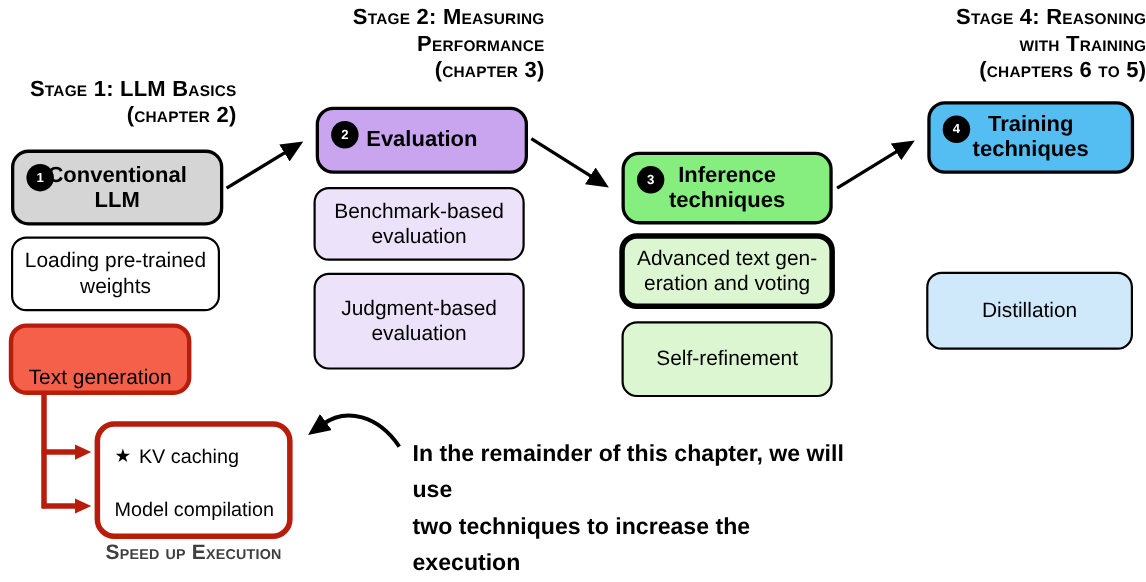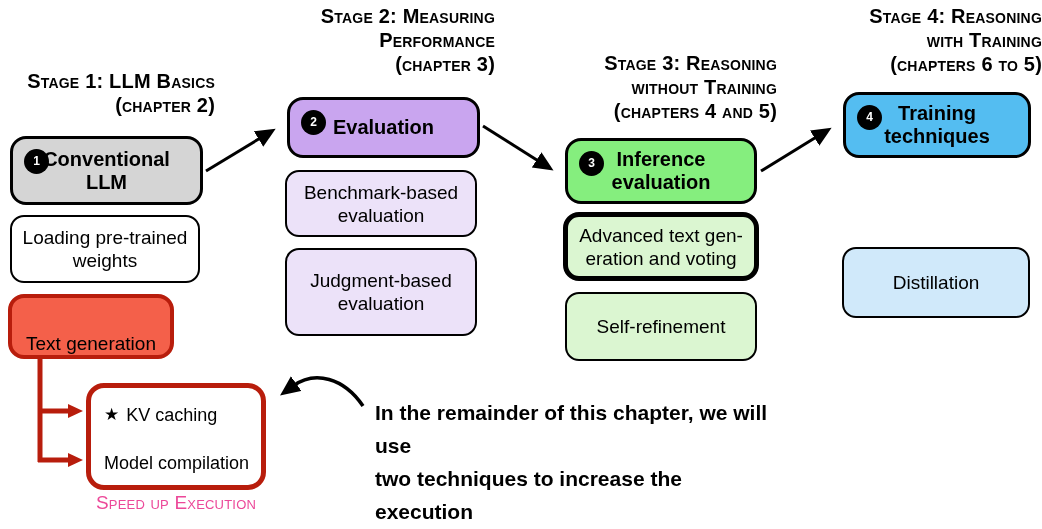--- a/index.html
+++ b/index.html
@@ -37,21 +37,21 @@
   .box.textgen { background:#f4604a; border:4px solid #b81d0c; border-radius:16px; }
   .box.thick   { border-width:5px; border-radius:16px; }
   .box.kv      { border:5px solid #b81d0c; border-radius:18px; background:#fff; }
   .kv-row {
     position:absolute; left:104px; font-size:18px; line-height:24px;
     display:flex; align-items:center; white-space:nowrap;
   }
   .star { margin-right:7px; font-size:17px; }
   .speed-caption {
     position:absolute; left:76px; top:492px; width:200px; text-align:center;
-    font-weight:400; font-variant:small-caps; font-size:19px; color:#ec4899;
+    font-weight:700; font-variant:small-caps; font-size:19px; color:#404040;
     letter-spacing:.2px;
   }
   .annotation {
     position:absolute; left:375px; top:396px; width:410px;
     font-weight:700; font-size:21px; line-height:33px; white-space:pre-line;
   }
 </style>
 </head>
 <body>
 
@@ -115,28 +115,25 @@
   <div class="box fill-lav" style="left:285px; top:170px; width:192px; height:67px;">
     <span class="lines">Benchmark-based
 evaluation</span>
   </div>
 
   <div class="box fill-lav" style="left:285px; top:248px; width:192px; height:88px;">
     <span class="lines">Judgment-based
 evaluation</span>
   </div>
 
-  <div class="hdr" style="left:542px; top:51px; width:235px;">Stage 3: Reasoning
-without Training
-(chapters 4 and 5)</div>
 
   <div class="box main fill-green" style="left:565px; top:138px; width:192px; height:66px;">
     <span class="badge">3</span>
     <span class="lines">Inference
-evaluation</span>
+techniques</span>
   </div>
 
   <div class="box thick fill-lgreen" style="left:563px; top:212px; width:196px; height:69px;">
     <span class="lines">Advanced text gen-
 eration and voting</span>
   </div>
 
   <div class="box fill-lgreen" style="left:565px; top:292px; width:192px; height:69px;">
     <span class="lines">Self-refinement</span>
   </div>

